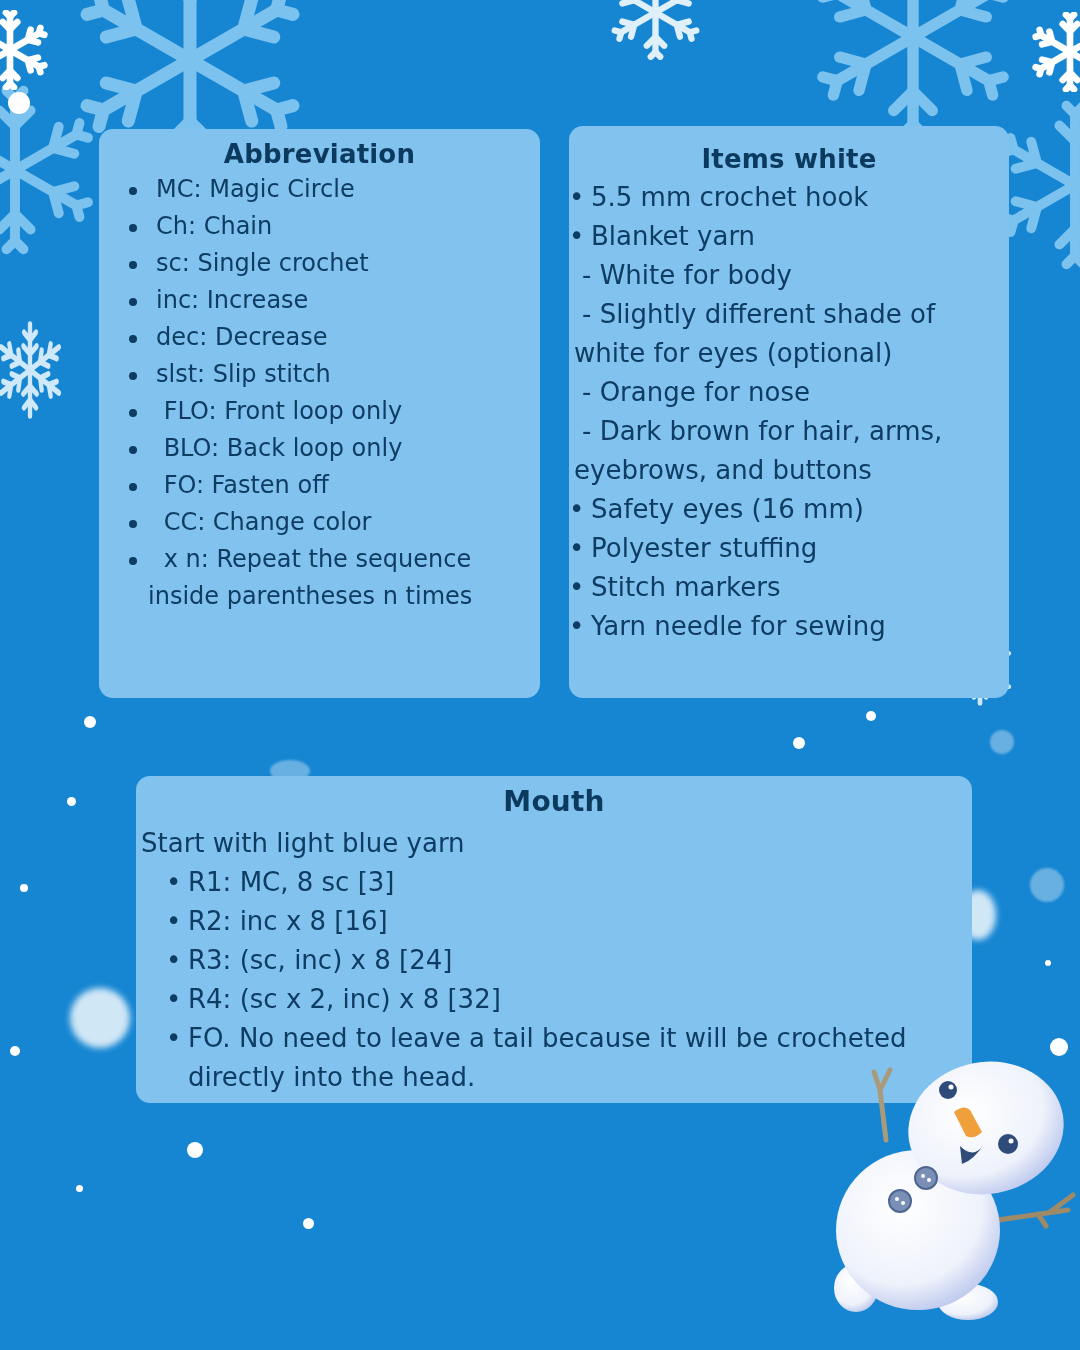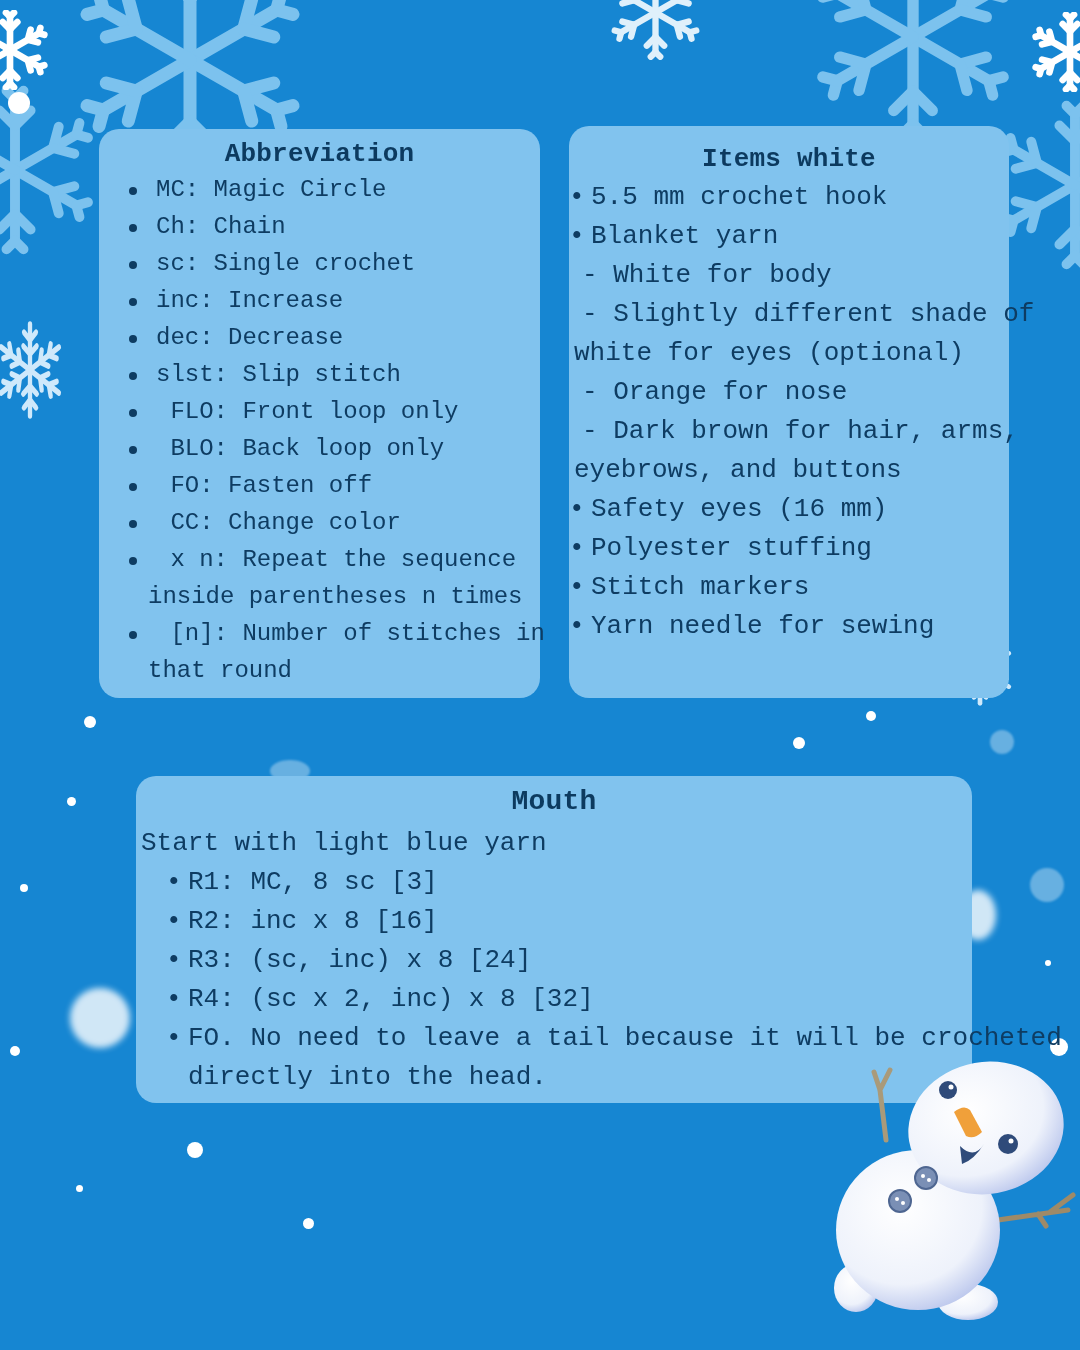--- a/index.html
+++ b/index.html
@@ -12,22 +12,21 @@
   }
   .flake { position: absolute; }
   .flake svg { width: 100%; height: 100%; display: block; }
   .dot { position: absolute; border-radius: 50%; background: #ffffff; }
   .dot.soft { background: rgba(255,255,255,0.35); filter: blur(1px); }
   .dot.blurred { background: rgba(255,255,255,0.8); filter: blur(3px); }
 
   .card {
     position: absolute;
     background: #81c3ee;
-    border-radius: 20px;
-    font-family: Liberation Mono, monospace;
+    border-radius: 14px;
   }
   .card-title {
     font-weight: bold;
     font-size: 26px;
     text-align: center;
     color: #0c3a5f;
     letter-spacing: 0.2px;
   }
   .abbr-card { left: 99px; top: 129px; width: 441px; height: 569px; padding: 10px 0 0 26px; }
   .abbr-card .card-title { margin-left: -26px; margin-bottom: 2px; line-height: 30px; }
@@ -189,24 +188,20 @@
     <li><span>dec: Decrease</span></li>
     <li><span>slst: Slip stitch</span></li>
     <li><span style="white-space:pre"> FLO: Front loop only</span></li>
     <li><span style="white-space:pre"> BLO: Back loop only</span></li>
     <li><span style="white-space:pre"> FO: Fasten off</span></li>
     <li><span style="white-space:pre"> CC: Change color</span></li>
     <li>
       <span style="white-space:pre"> x n: Repeat the sequence</span>
       <span class="cont">inside parentheses n times</span>
     </li>
-    <li>
-      <span style="white-space:pre"> [n]: Number of stitches in</span>
-      <span class="cont">that round</span>
-    </li>
   </ul>
 </section>
 
 <section class="card items-card">
   <h2 class="card-title">Items white</h2>
   <div class="items-list">
     <div class="row bullet"><span class="b">•</span><span>5.5 mm crochet hook</span></div>
     <div class="row bullet"><span class="b">•</span><span>Blanket yarn</span></div>
     <div class="row sub">- White for body</div>
     <div class="row sub">- Slightly different shade of</div>

